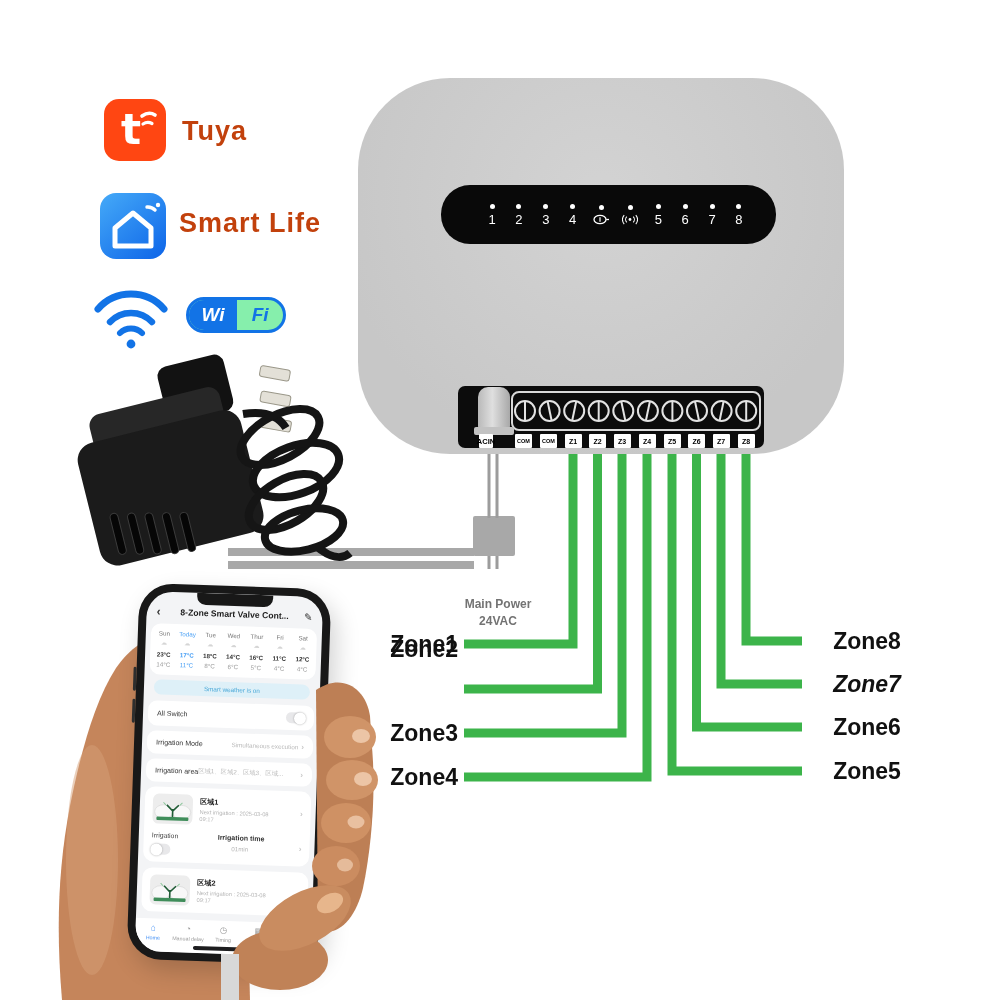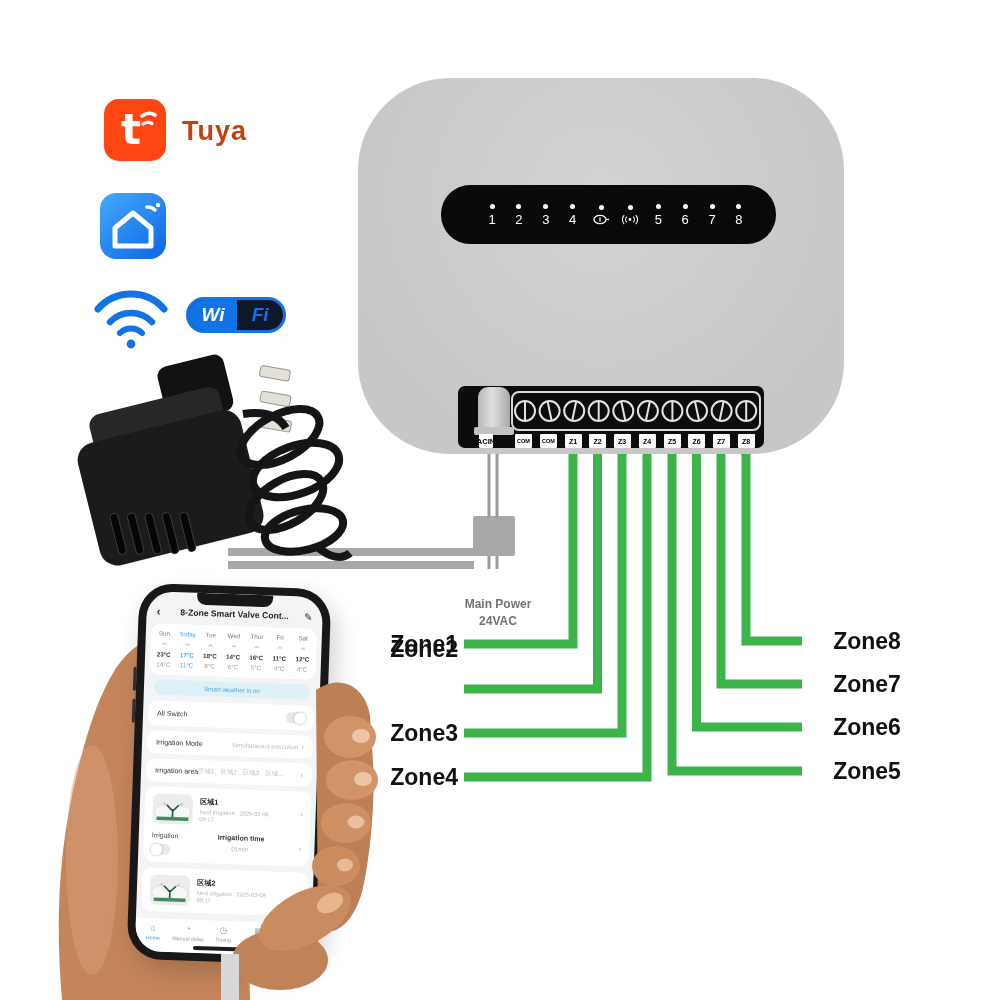--- a/index.html
+++ b/index.html
@@ -7,21 +7,21 @@
          font-family:"Liberation Sans",sans-serif;}
   .abs{position:absolute;}
 
   
   .tuya-icon{position:absolute;left:104px;top:99px;width:62px;height:62px;background:#ff4612;border-radius:15px;}
   .logo-text{position:absolute;font-weight:bold;color:#c2410c;font-size:27px;letter-spacing:1px;}
   .sl-icon{position:absolute;left:100px;top:193px;width:66px;height:66px;border-radius:16px;
            background:linear-gradient(140deg,#45aaf8,#0d64e8);}
   .wifi-arcs{position:absolute;left:90px;top:282px;width:82px;height:68px;}
   .wifi-badge{position:absolute;left:186px;top:297px;width:100px;height:36px;border:3px solid #1273e6;
-              border-radius:20px;overflow:hidden;display:flex;background:#0f172a;box-sizing:border-box;}
+              border-radius:20px;overflow:hidden;display:flex;background:#86efac;box-sizing:border-box;}
   .wifi-badge .wi{flex:1.05;background:#1273e6;color:#fff;display:flex;align-items:center;justify-content:center;
                   font-weight:bold;font-style:italic;font-size:19px;}
   .wifi-badge .fi{flex:1;color:#1273e6;display:flex;align-items:center;justify-content:center;
                   font-weight:bold;font-style:italic;font-size:19px;border-radius:11px;}
 
   
   .device{position:absolute;left:358px;top:78px;width:486px;height:376px;border-radius:92px;
           background:radial-gradient(circle at 50% 32%,#d3d3d3,#c7c7c7 75%);}
   .ledpanel{position:absolute;left:441px;top:185px;width:335px;height:59px;background:#090909;border-radius:29px;
             display:flex;align-items:center;justify-content:space-between;padding:0 30px 0 44px;box-sizing:border-box;}
@@ -114,20 +114,21 @@
   </div>
   <div class="logo-text" style="left:182px;top:116px;">Tuya</div>
 
   <div class="sl-icon">
     <svg width="66" height="66" viewBox="0 0 66 66">
       <path d="M15 35 L33 20 L51 35 V53 H15 Z" fill="none" stroke="#fff" stroke-width="5" stroke-linejoin="round"></path>
       <path d="M47 14 a10 10 0 0 1 8 3" stroke="#fff" stroke-width="3.4" fill="none" stroke-linecap="round"></path>
       <circle cx="58" cy="12" r="2.2" fill="#fff"></circle>
     </svg>
   </div>
+  <div class="logo-text" style="left:179px;top:208px;">Smart Life</div>
 
   <div class="wifi-arcs">
     <svg width="82" height="68" viewBox="0 0 82 68">
       <path d="M8 27 A 44 44 0 0 1 74 27" stroke="#1273e6" stroke-width="7" fill="none" stroke-linecap="round"></path>
       <path d="M20 40 A 29 29 0 0 1 62 40" stroke="#1273e6" stroke-width="6.4" fill="none" stroke-linecap="round"></path>
       <path d="M30 51 A 15.5 15.5 0 0 1 52 51" stroke="#1273e6" stroke-width="6" fill="none" stroke-linecap="round"></path>
       <circle cx="41" cy="62" r="4.4" fill="#1273e6"></circle>
     </svg>
   </div>
   <div class="wifi-badge">
@@ -252,21 +253,21 @@
   <div class="mainpower">
     <div>Main Power</div>
     <div>24VAC</div>
   </div>
 
   <div class="zlabel zl" style="top:630px;">Zone1</div>
   <div class="zlabel zl" style="top:635px;">Zone2</div>
   <div class="zlabel zl" style="top:719px;">Zone3</div>
   <div class="zlabel zl" style="top:763px;">Zone4</div>
   <div class="zlabel zr" style="top:627px;">Zone8</div>
-  <div class="zlabel zr" style="top:670px;">Zone7</div>
+  <div class="zlabel zr" style="top:670px;font-style:italic;">Zone7</div>
   <div class="zlabel zr" style="top:713px;">Zone6</div>
   <div class="zlabel zr" style="top:757px;">Zone5</div>
 
   <svg class="abs" style="left:58px;top:352px;" width="300" height="235" viewBox="0 0 300 235">
     <g transform="rotate(10 215 55)" fill="#e3e0d7" stroke="#9a9789" stroke-width="1">
       <rect x="196" y="16" width="30" height="11" rx="2.5"></rect>
       <rect x="201" y="41" width="30" height="11" rx="2.5"></rect>
       <rect x="206" y="66" width="30" height="11" rx="2.5"></rect>
     </g>
     <g transform="rotate(-14 140 130)">

